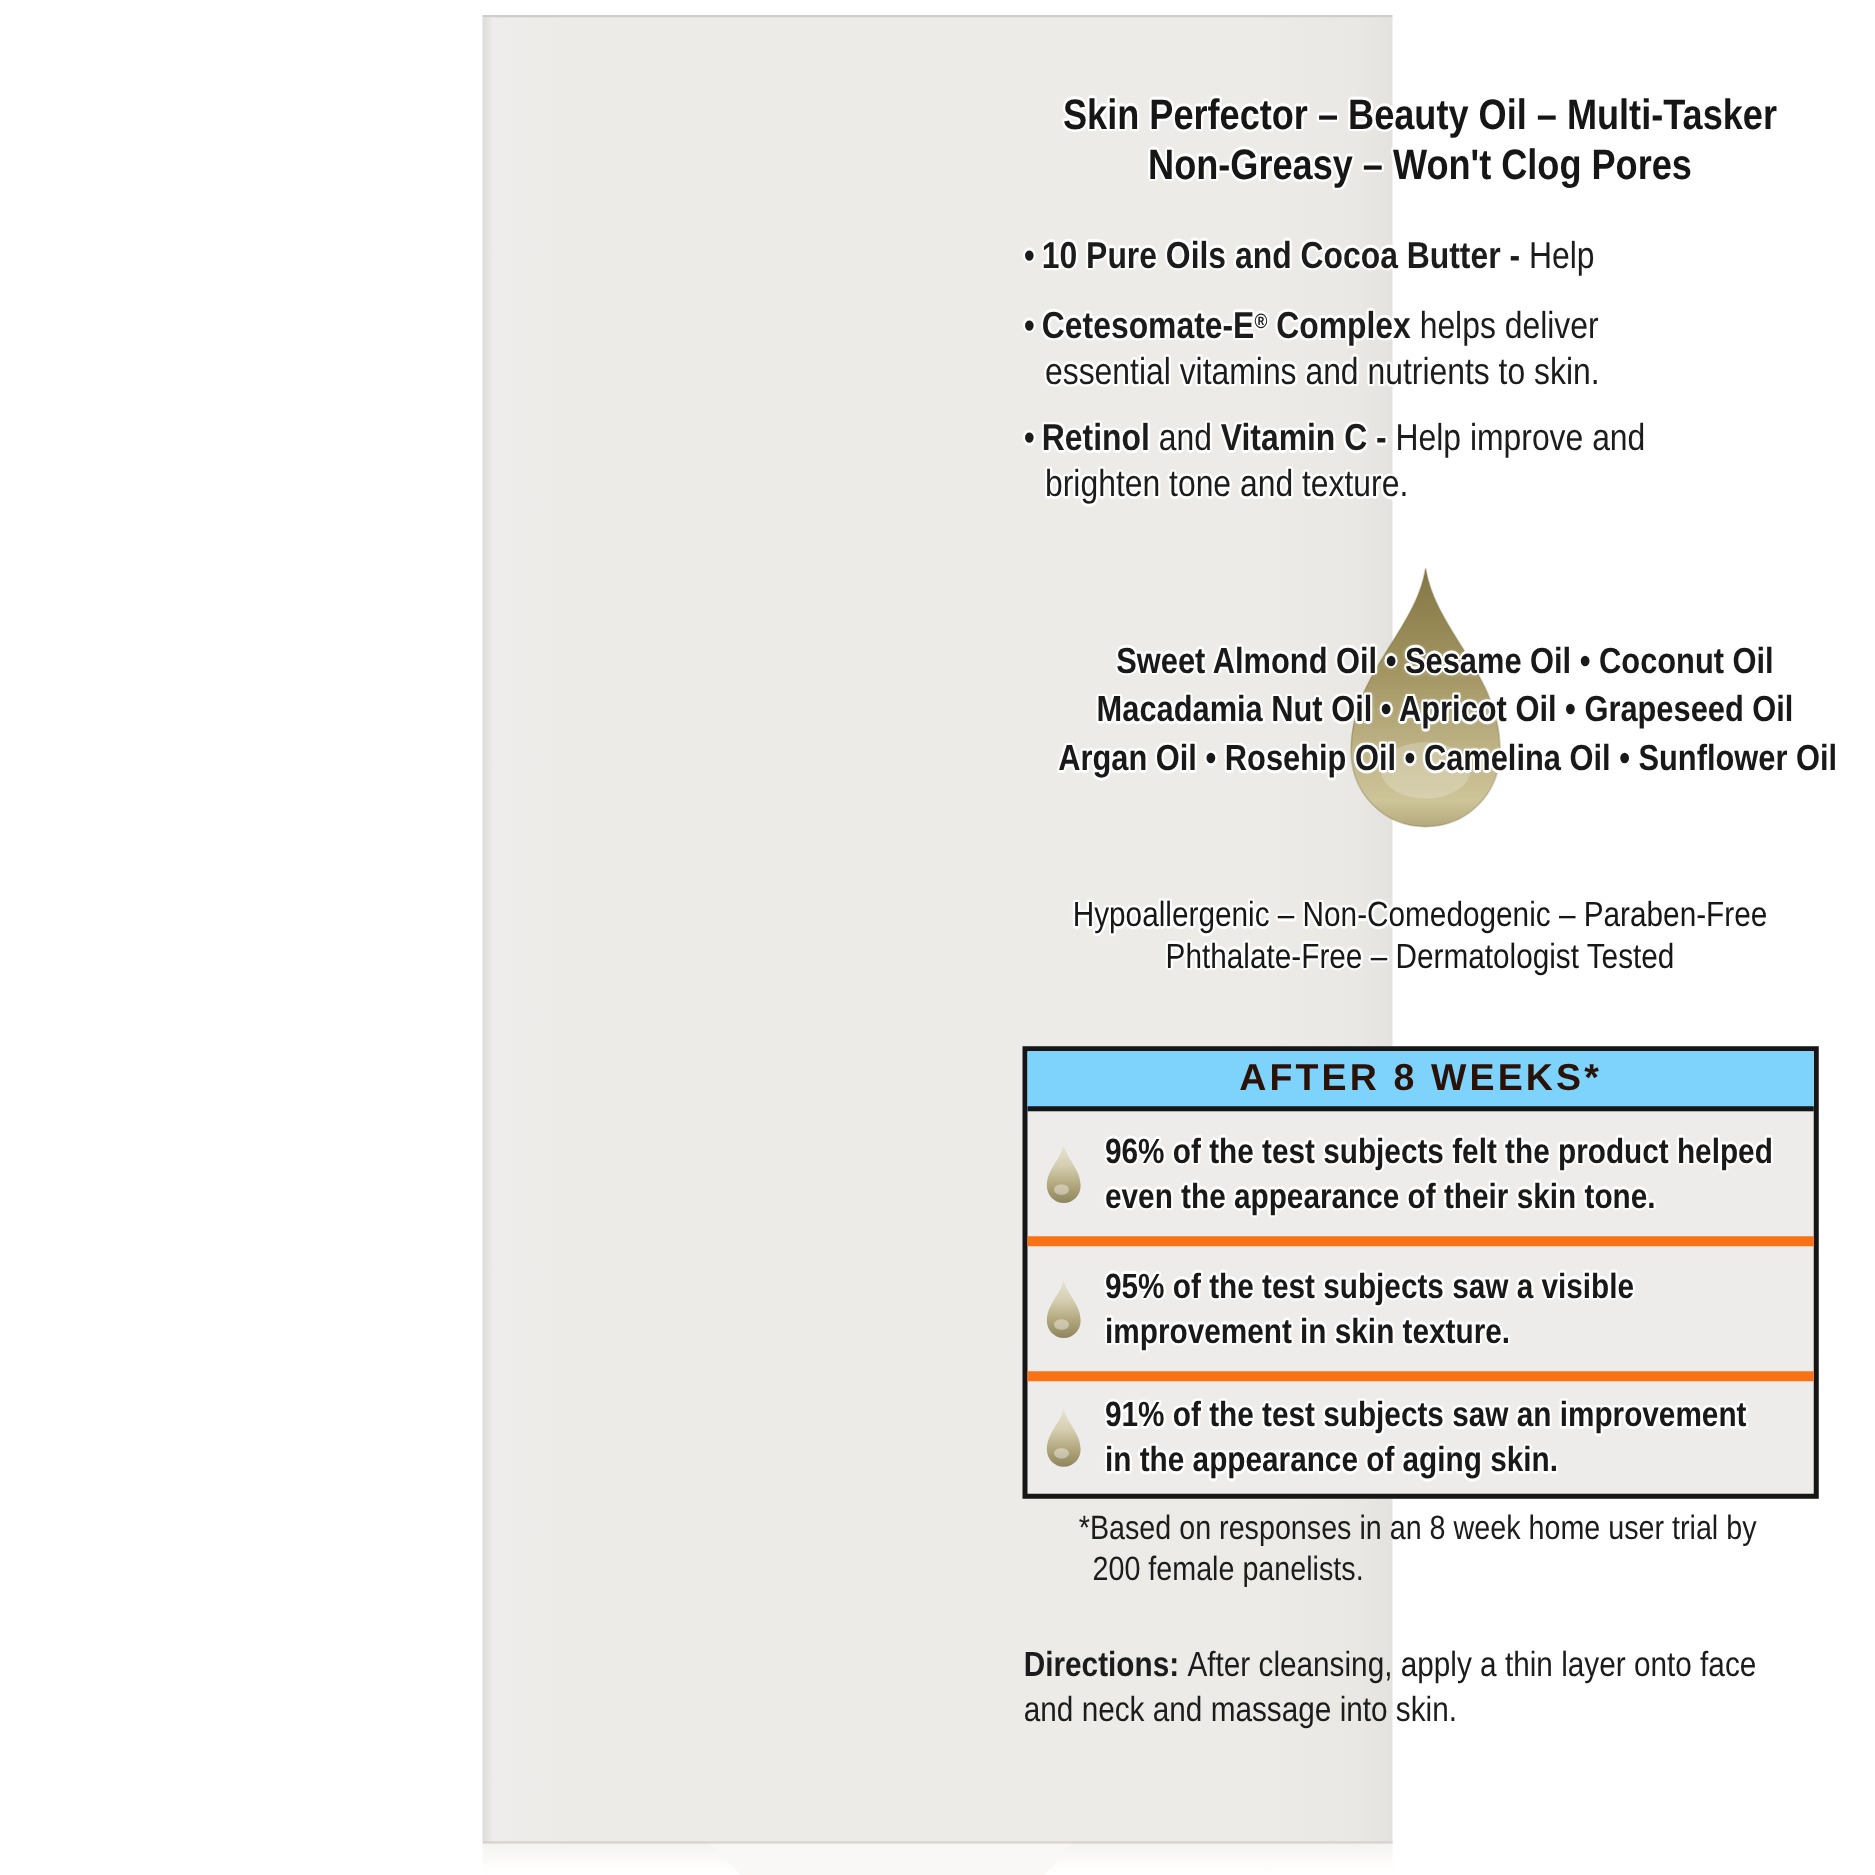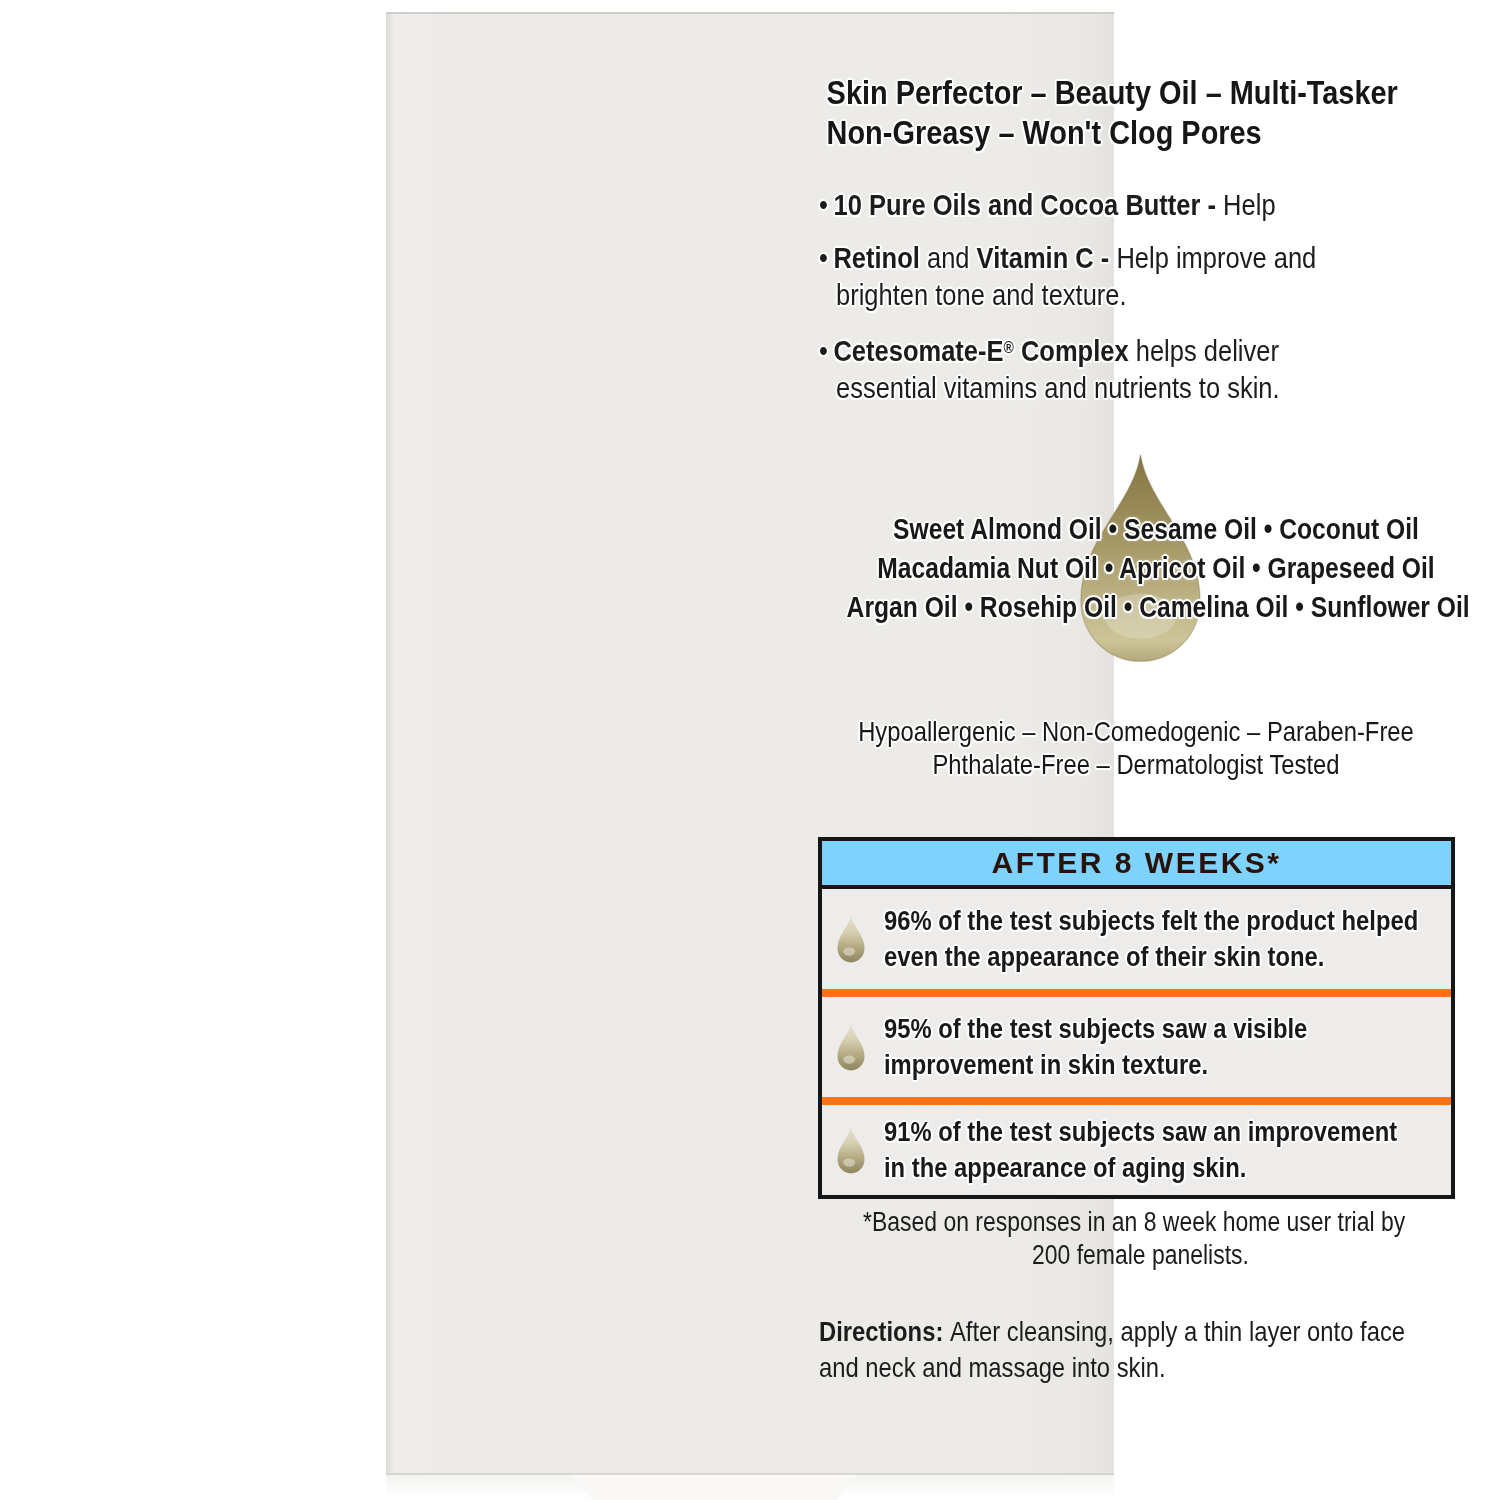--- a/index.html
+++ b/index.html
@@ -27,21 +27,21 @@
     box-shadow:inset 0 1px 0 #dddbd8;
   }
   
   .ln { transform:scaleX(.85); transform-origin:0 50%; white-space:nowrap; }
   .ln.c { transform-origin:50% 50%; }
   .halo { text-shadow:2px 0 0 #fff,-2px 0 0 #fff,0 2px 0 #fff,0 -2px 0 #fff,
           1.5px 1.5px 0 #fff,-1.5px 1.5px 0 #fff,1.5px -1.5px 0 #fff,-1.5px -1.5px 0 #fff,0 0 5px #fff; }
   .b { font-weight:700; }
   .sup { font-size:.55em; vertical-align:.5em; font-weight:700; }
   
-  .tagline { position:absolute; left:386px; top:58px; width:728px; text-align:left;
+  .tagline { position:absolute; left:386px; top:58px; width:728px; text-align:center;
     font-size:34px; line-height:40px; font-weight:700; color:#161616; }
   
   .bullets { position:absolute; left:433px; top:172px; font-size:30px; line-height:37px; color:#1c1c1c; }
   .bullet-item { margin-bottom:16px; }
   .bullet-item .dot { display:inline-block; width:17px; }
   .bullet-item .wrap { padding-left:17px; }
   
   .big-drop { position:absolute; left:688px; top:438px; width:133px; height:212px; z-index:1; }
   .oils { position:absolute; left:406px; top:496px; width:728px; text-align:center; z-index:2;
     font-size:29px; line-height:39px; font-weight:700; color:#191919; }
@@ -53,21 +53,21 @@
     border:4px solid #161616; background:#edecea; }
   .study-header { height:44px; line-height:44px; background:#7dd3fc; border-bottom:4px solid #161616;
     text-align:center; font-weight:700; font-size:30px; letter-spacing:2.5px; color:#2a1208; }
   .stat-row { display:flex; align-items:center; height:100px; }
   .stat-row + .stat-row { border-top:8px solid #f97316; }
   .stat-row.last { height:90px; }
   .stat-drop { width:30px; height:56px; margin-left:14px; flex:none; }
   .stat-text { margin-left:18px; font-size:28px; line-height:36px; font-weight:700; color:#191919; }
   
   .footnote { position:absolute; left:433px; top:1192px; font-size:27px; line-height:33px; color:#1c1c1c;margin-left:44px; }
-  .footnote .ind { padding-left:11px;text-align:center; }
+  .footnote .ind { padding-left:11px; }
   .directions { position:absolute; left:433px; top:1300px; font-size:28px; line-height:36px; color:#1c1c1c; }
 </style>
 </head>
 <body>
 
 <div class="page">
 
   <div class="box">
 
     <div class="tagline halo">
@@ -75,30 +75,30 @@
       <div class="ln c">Non-Greasy – Won't Clog Pores</div>
     </div>
 
     <div class="bullets halo">
 
       <div class="bullet-item">
         <div class="ln"><span class="dot">•</span><span class="b">10 Pure Oils and Cocoa Butter - </span><span>Help</span></div>
       </div>
 
       <div class="bullet-item">
-        <div class="ln"><span class="dot">•</span><span class="b">Retinol</span><span> and </span><span class="b">Vitamin C - </span><span>Help improve and</span></div>
+        <div class="ln"><span class="dot">•</span><span class="b">Cetesomate-E</span><span class="sup">®</span><span class="b"> Complex</span><span> helps deliver</span></div>
         <div class="wrap">
-            <div class="ln">brighten tone and texture.</div>
+            <div class="ln">essential vitamins and nutrients to skin.</div>
           </div>
       </div>
 
       <div class="bullet-item">
-        <div class="ln"><span class="dot">•</span><span class="b">Cetesomate-E</span><span class="sup">®</span><span class="b"> Complex</span><span> helps deliver</span></div>
+        <div class="ln"><span class="dot">•</span><span class="b">Retinol</span><span> and </span><span class="b">Vitamin C - </span><span>Help improve and</span></div>
         <div class="wrap">
-            <div class="ln">essential vitamins and nutrients to skin.</div>
+            <div class="ln">brighten tone and texture.</div>
           </div>
       </div>
 
     </div>
 
     <svg class="big-drop" viewBox="0 0 100 160">
       <defs>
         <linearGradient id="gBig" x1="0" y1="0" x2="0" y2="1">
           <stop offset="0" stop-color="#847644"></stop>
           <stop offset="0.4" stop-color="#a29562"></stop>

